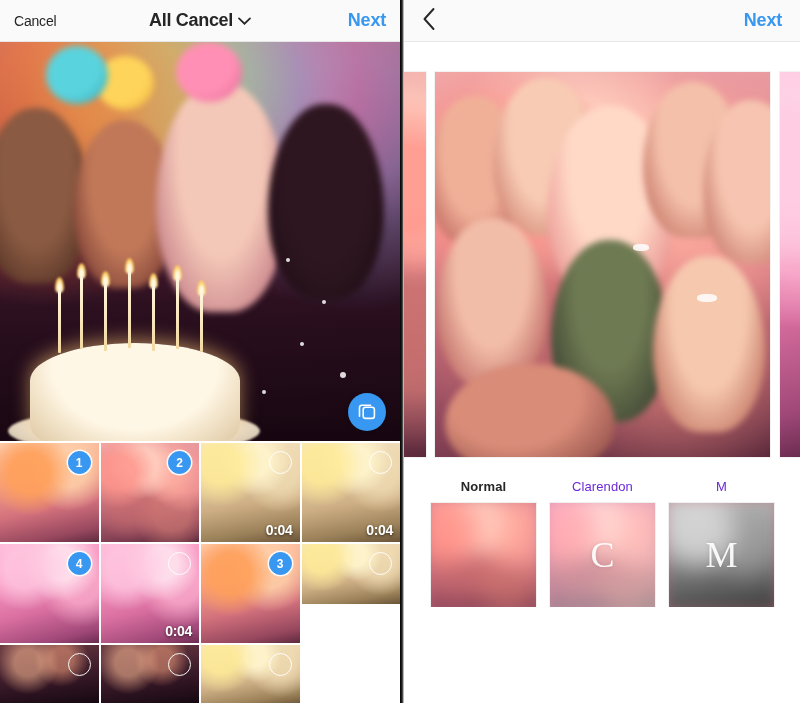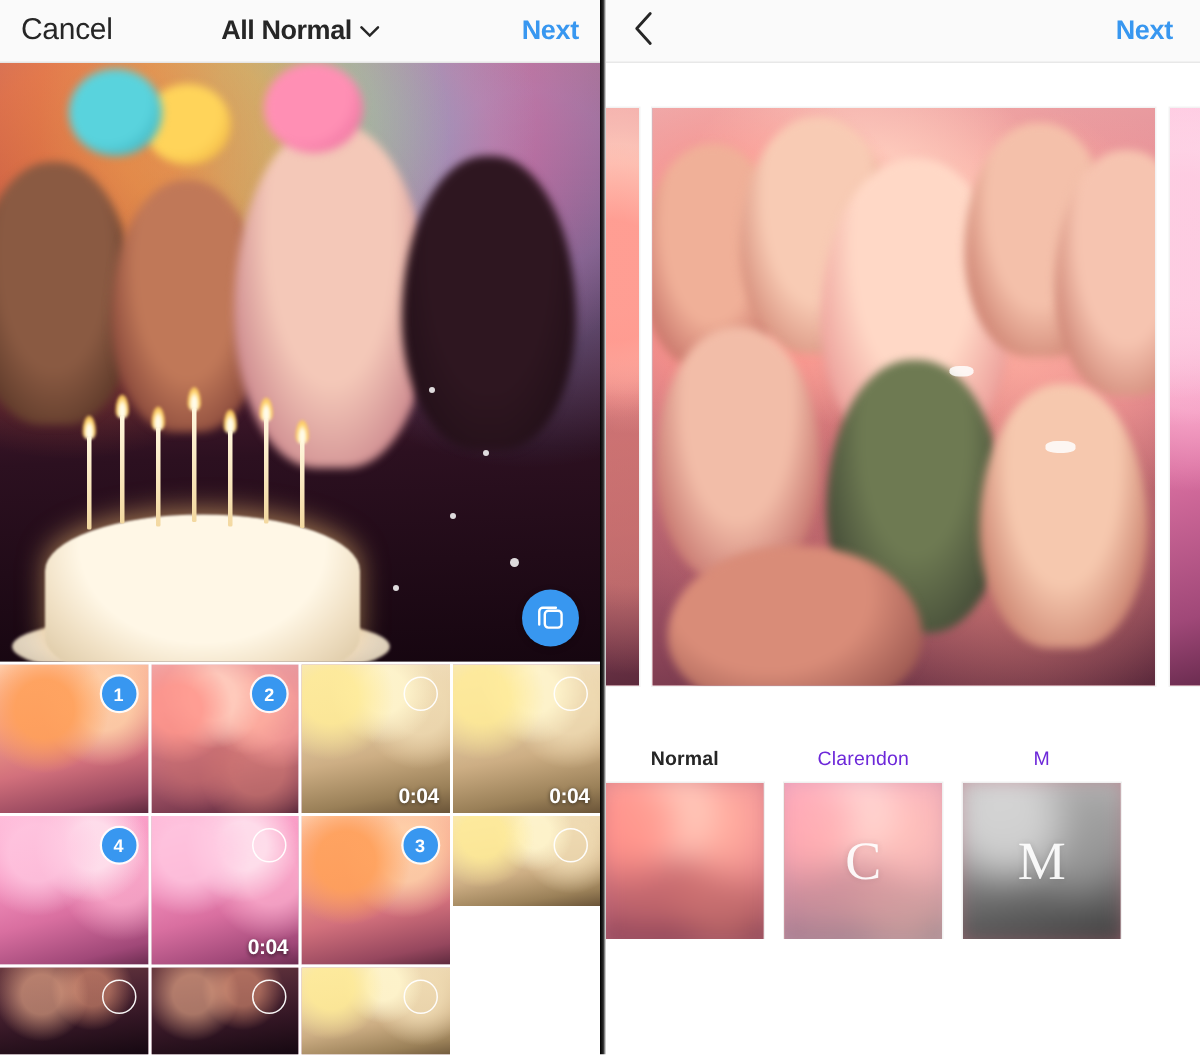--- a/index.html
+++ b/index.html
@@ -24,21 +24,21 @@
   
   .lp-header {
     position:relative;
     height:42px;
     background:#fafafa;
     display:flex; align-items:center;
     padding:0 14px;
     border-bottom:1px solid #e6e6e6;
   }
   .lp-cancel {
-    font-size:20px; color:#262626; letter-spacing:-.2px;
+    font-size:14px; color:#262626; letter-spacing:-.2px;
     background:none; border:none; cursor:pointer;
     font-family:inherit;
   }
   .lp-title-wrap {
     position:absolute; left:0; right:0; top:0; bottom:0;
     display:flex; align-items:center; justify-content:center;
     gap:4px; pointer-events:none;
   }
   .lp-title-btn {
     display:flex; align-items:center; gap:5px;
@@ -201,23 +201,24 @@
     background:#c07080;
     box-shadow:0 0 0 1px rgba(0,0,0,.05);
   }
   .car-prev  { left:-1px;  width:23px;  height:385px; }
   .car-main  { left:31px;  width:335px; height:385px; cursor:pointer; }
   .car-next  { left:376px; width:22px;  height:385px; }
 
   
   .rp-filters {
     position:absolute;
-    left:0; right:0; top:498px;
+    left:0; right:0; top:479px;
     display:flex; align-items:flex-start;
     gap:14px;
+    padding-left:27px;
     overflow:hidden;
   }
   .filt {
     flex:0 0 auto; width:105px; cursor:pointer;
   }
   .filt-label {
     text-align:center;
     font-size:13px;
     color:#6d28d9;
     margin-bottom:9px;
@@ -307,21 +308,21 @@
 
 <div id="app">
 
   <div id="left-panel">
 
     <div class="lp-header">
       <button class="lp-cancel">Cancel</button>
 
       <div class="lp-title-wrap">
         <button class="lp-title-btn">
-          <span class="lp-title">All Normal</span>
+          <span class="lp-title">All Cancel</span>
           <span class="chev-down">
             <svg width="13" height="8" viewBox="0 0 13 8">
                 <path d="M1 1.3L6.5 6.7 12 1.3" fill="none" stroke="#262626" stroke-width="1.7" stroke-linecap="round"></path>
               </svg>
           </span>
         </button>
       </div>
 
       <button class="lp-next" style="color:#3897f0">Next</button>
     </div>

